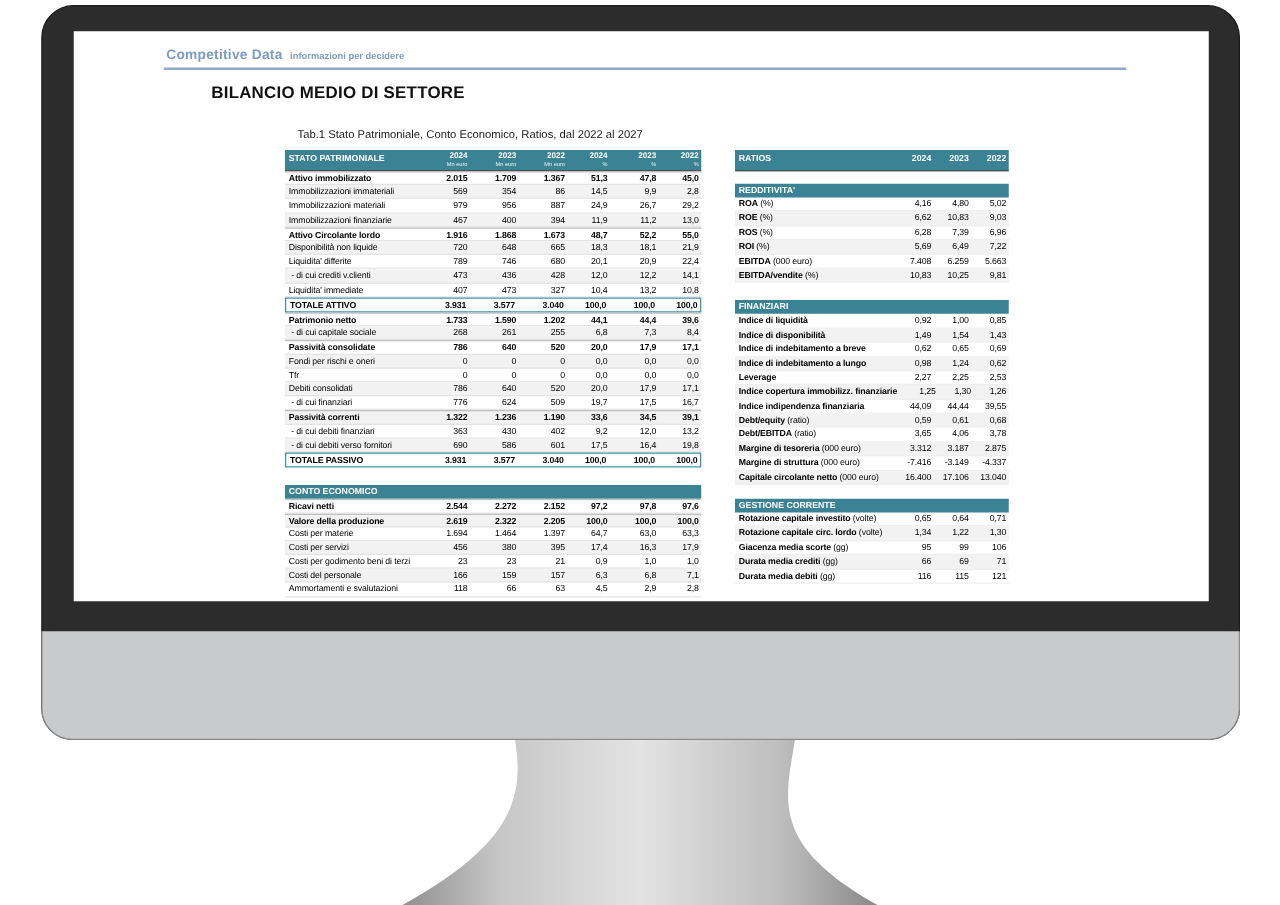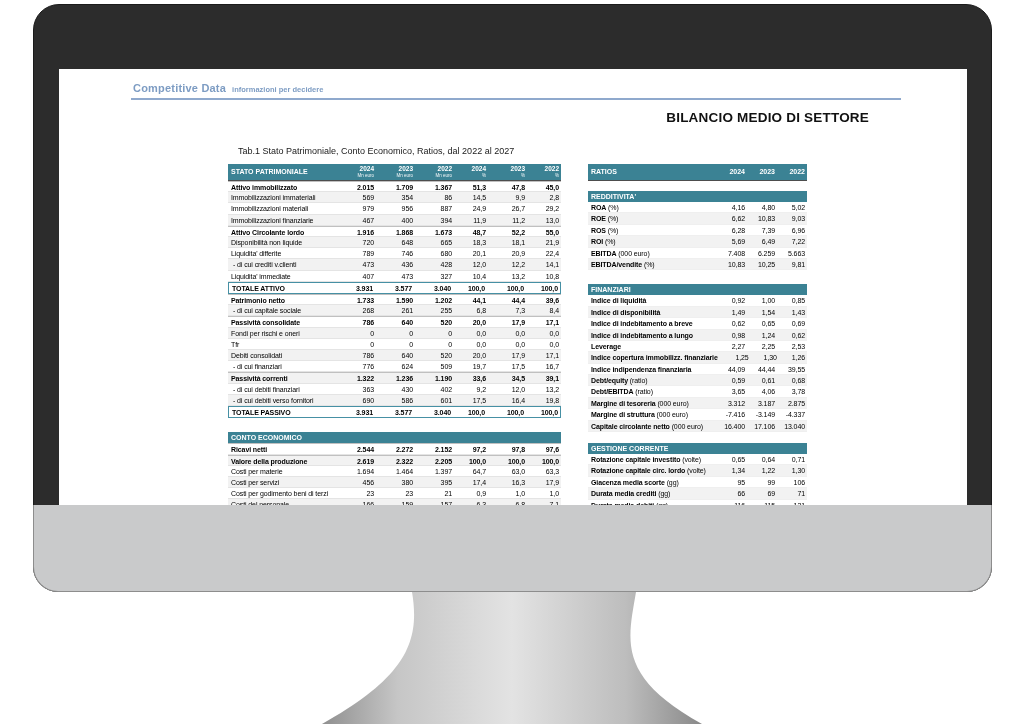--- a/index.html
+++ b/index.html
@@ -5,31 +5,31 @@
   html,body{margin:0;padding:0;background:#fff;}
   body{width:1024px;height:724px;position:relative;overflow:hidden;
        font-family:"Liberation Sans",sans-serif;-webkit-font-smoothing:antialiased;}
   *{box-sizing:border-box;}
 
   .stage{position:absolute;inset:0;}
 
   
   .monitor{position:absolute;left:33px;top:4px;width:959px;height:588px;
            background:#2c2c2c;border:1px solid #1b1b1b;border-radius:26px 26px 25px 25px;}
-  .screen{position:absolute;left:25px;top:20px;width:908px;height:456px;background:#ffffff;overflow:hidden;margin-top:44px;}
+  .screen{position:absolute;left:25px;top:20px;width:908px;height:456px;background:#ffffff;overflow:hidden;}
   .chin{position:absolute;left:-1px;right:-1px;bottom:-1px;height:87px;background:#c9cacb;
         border:1px solid #8d8d8d;border-top:none;border-radius:0 0 25px 25px;}
   .stand{position:absolute;left:0;top:592px;}
 
   
   .brand-row{position:absolute;left:74px;top:9px;white-space:nowrap;}
   .brand{font-size:11px;font-weight:bold;color:#7d9cc3;letter-spacing:.2px;}
   .tagline{font-size:7.5px;font-weight:bold;color:#7d9cc3;margin-left:6px;}
   .rule{position:absolute;left:72px;top:29px;width:770px;height:2px;background:#8fa9cd;}
-  .title{position:absolute;left:110px;top:41px;width:700px;text-align:right;
+  .title{position:absolute;left:110px;top:41px;width:700px;text-align:left;
          font-size:13.5px;font-weight:bold;color:#111;letter-spacing:.2px;}
   .caption{position:absolute;left:179px;top:77px;font-size:9px;color:#1a1a1a;}
 
   
   .lt{position:absolute;left:169px;top:95px;width:333px;}
   .rt{position:absolute;left:529px;top:95px;width:219px;}
   .thead{display:flex;background:#3b8294;color:#fff;height:17px;padding:0 2px 0 3px;
          border-bottom:1px solid #4d4d4d;}
   .thead .hlabel{flex:1;font-size:7px;font-weight:bold;line-height:16px;white-space:nowrap;}
   .hcell{text-align:right;padding-top:1px;}

